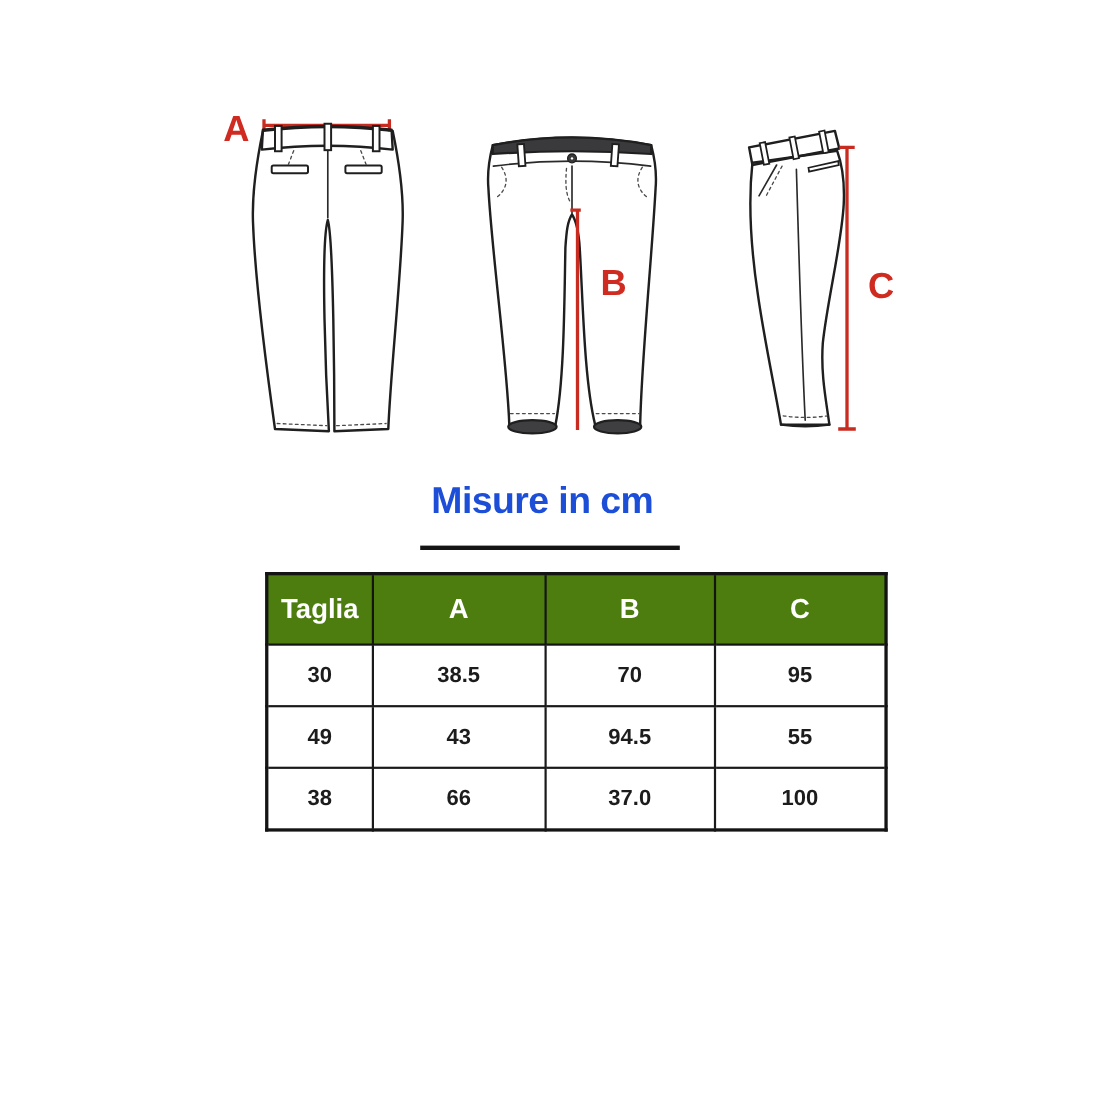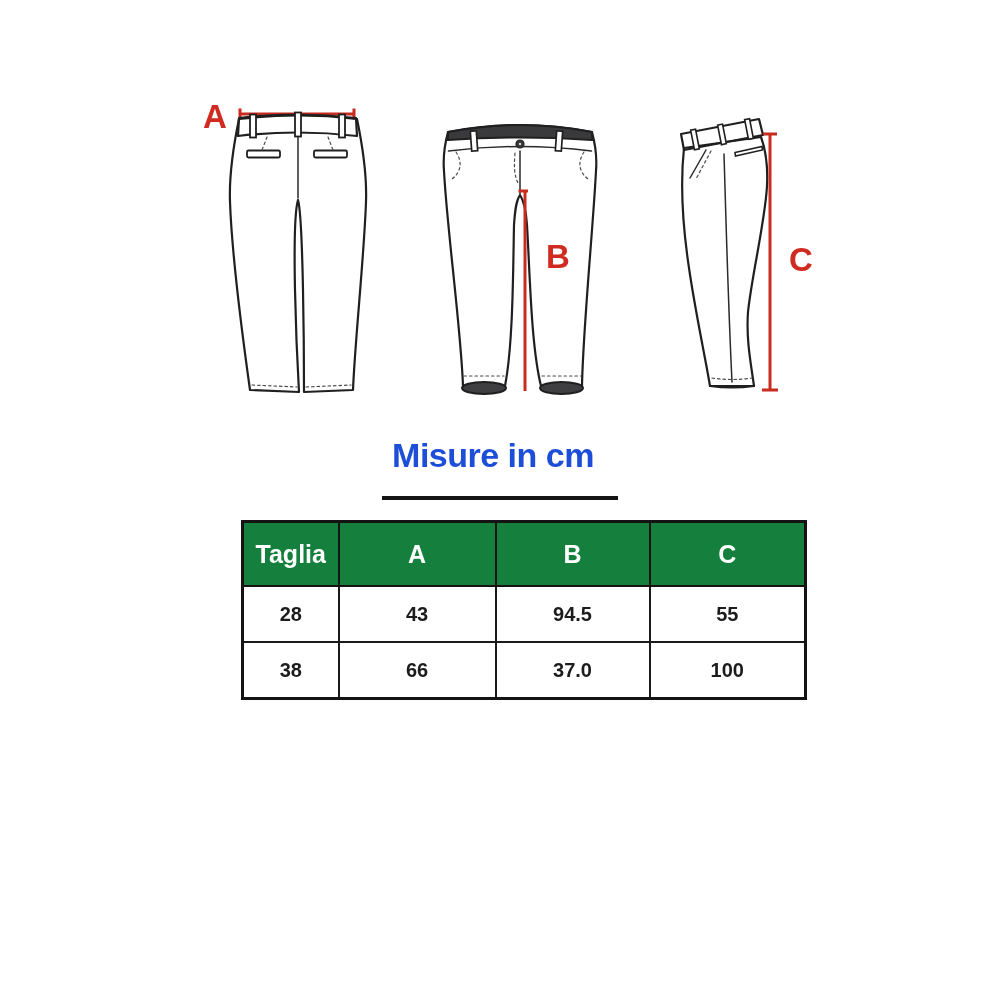--- a/index.html
+++ b/index.html
@@ -6,21 +6,21 @@
   .stage{position:relative;width:1000px;height:1000px;background:#ffffff;overflow:hidden;
          font-family:"Liberation Sans", sans-serif;}
   .drawing{position:absolute;}
   .measure-label{position:absolute;color:#d02b20;font-weight:800;font-size:33px;
                  line-height:1;letter-spacing:0;}
   .page-title{position:absolute;left:293px;top:437px;width:400px;text-align:center;
               color:#1d4ed8;font-weight:800;font-size:34px;letter-spacing:-0.5px;line-height:1.1;}
   .title-underline{position:absolute;left:382px;top:496px;width:236px;height:4px;background:#141414;}
   table.size-table{position:absolute;left:241px;top:520px;width:563px;border-collapse:collapse;
                    table-layout:fixed;border:3px solid #141414;background:#fff;}
-  table.size-table th{height:62px;background:#15803d;color:#fff;font-weight:800;font-size:25px;
+  table.size-table th{height:62px;background:#4d7c0f;color:#fff;font-weight:800;font-size:25px;
                       text-align:center;border:2px solid #141414;padding:0;}
   table.size-table td{height:54px;background:#fff;color:#1c1c1c;font-weight:700;font-size:20px;
                       text-align:center;border:2px solid #1a1a1a;padding:0;}
   svg .ln{stroke:#1f1f1f;fill:none;stroke-width:2.2;stroke-linecap:round;stroke-linejoin:round;}
   svg .thin{stroke:#2a2a2a;fill:none;stroke-width:1.5;stroke-linecap:round;}
   svg .dash{stroke:#4a4a4a;fill:none;stroke-width:1.2;stroke-dasharray:2.5 3;stroke-linecap:round;}
   svg .red{stroke:#c82b20;fill:none;stroke-width:3;stroke-linecap:butt;}
 </style>
 </head>
 <body>
@@ -155,21 +155,27 @@
     <thead>
       <tr>
         <th>Taglia</th>
         <th>A</th>
         <th>B</th>
         <th>C</th>
       </tr>
     </thead>
     <tbody>
       <tr>
-        <td>28</td>
+        <td>30</td>
+        <td>38.5</td>
+        <td>70</td>
+        <td>95</td>
+      </tr>
+      <tr>
+        <td>49</td>
         <td>43</td>
         <td>94.5</td>
         <td>55</td>
       </tr>
       <tr>
         <td>38</td>
         <td>66</td>
         <td>37.0</td>
         <td>100</td>
       </tr>

